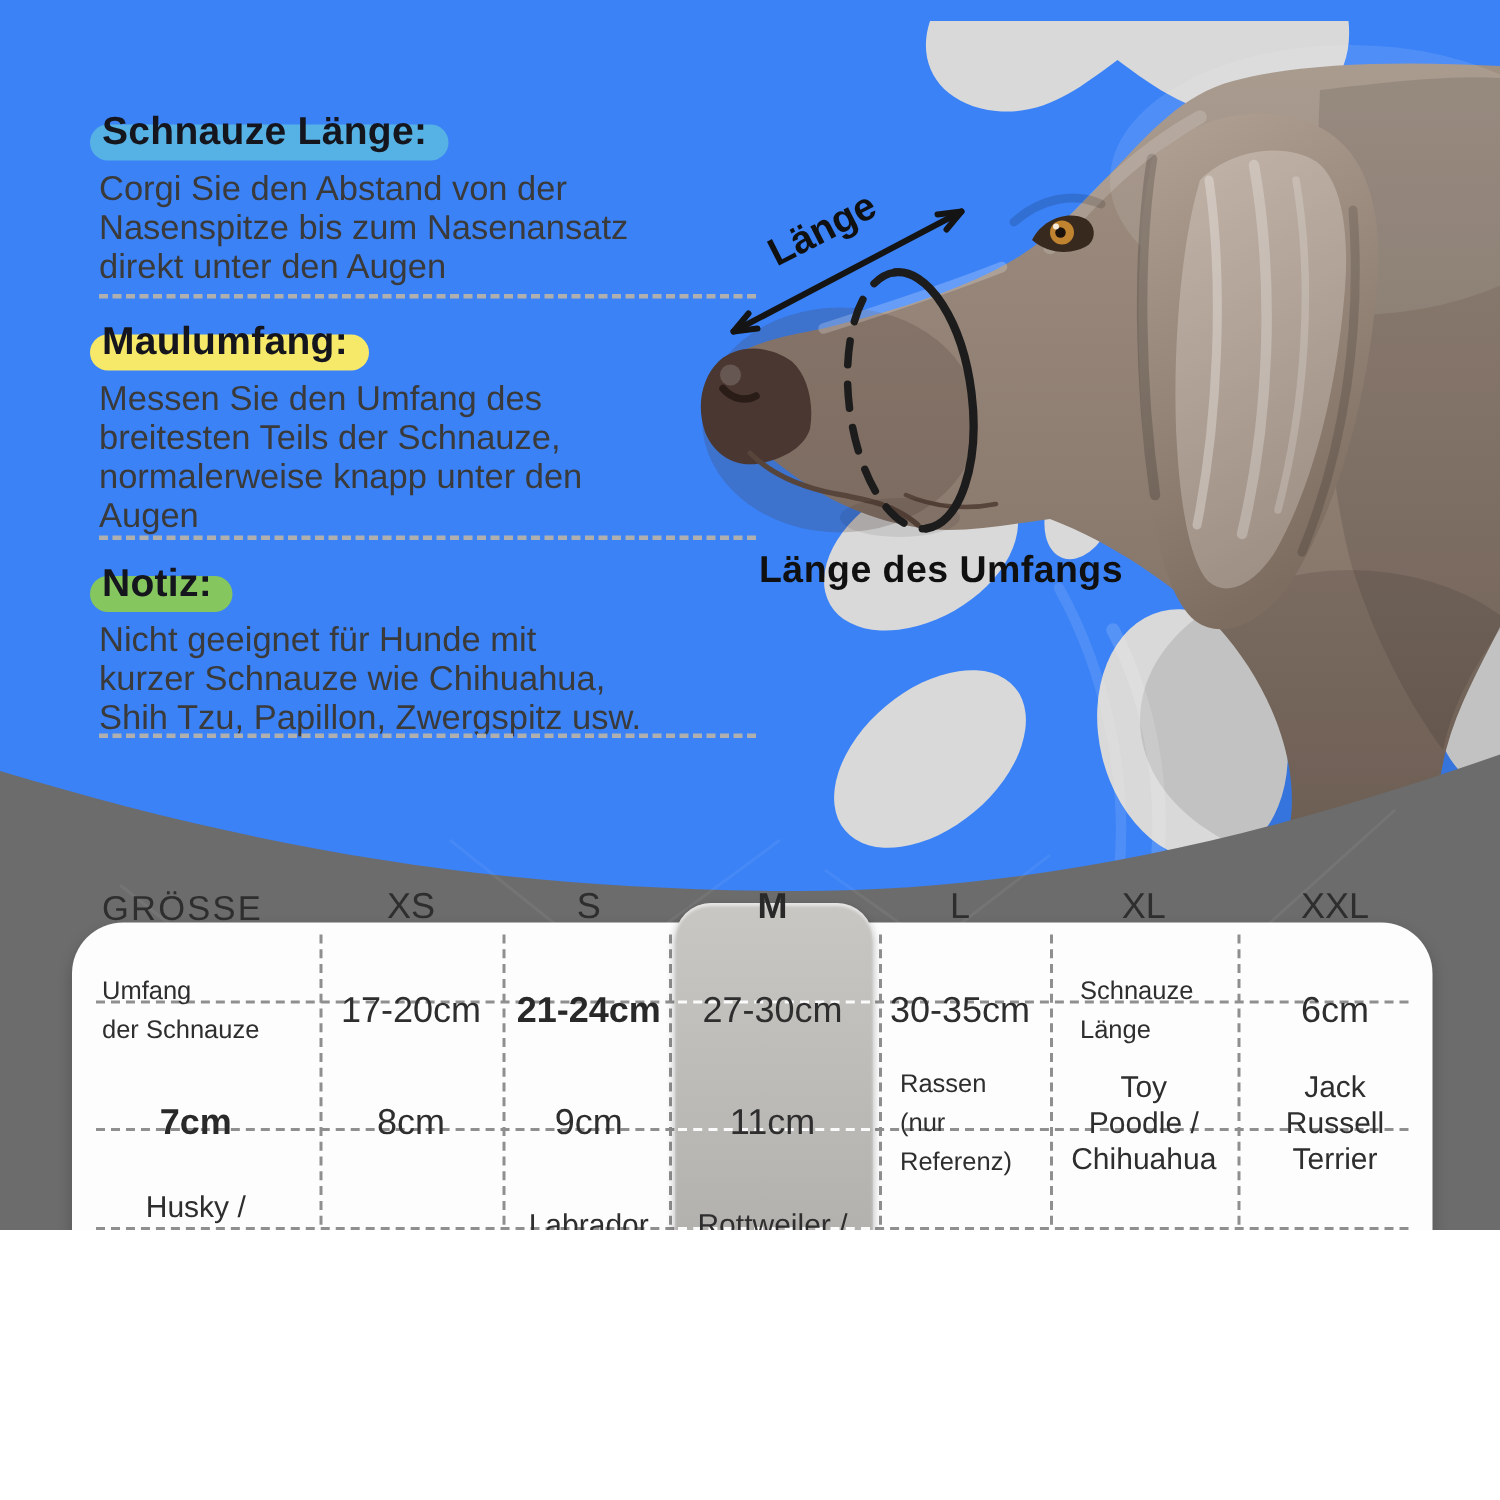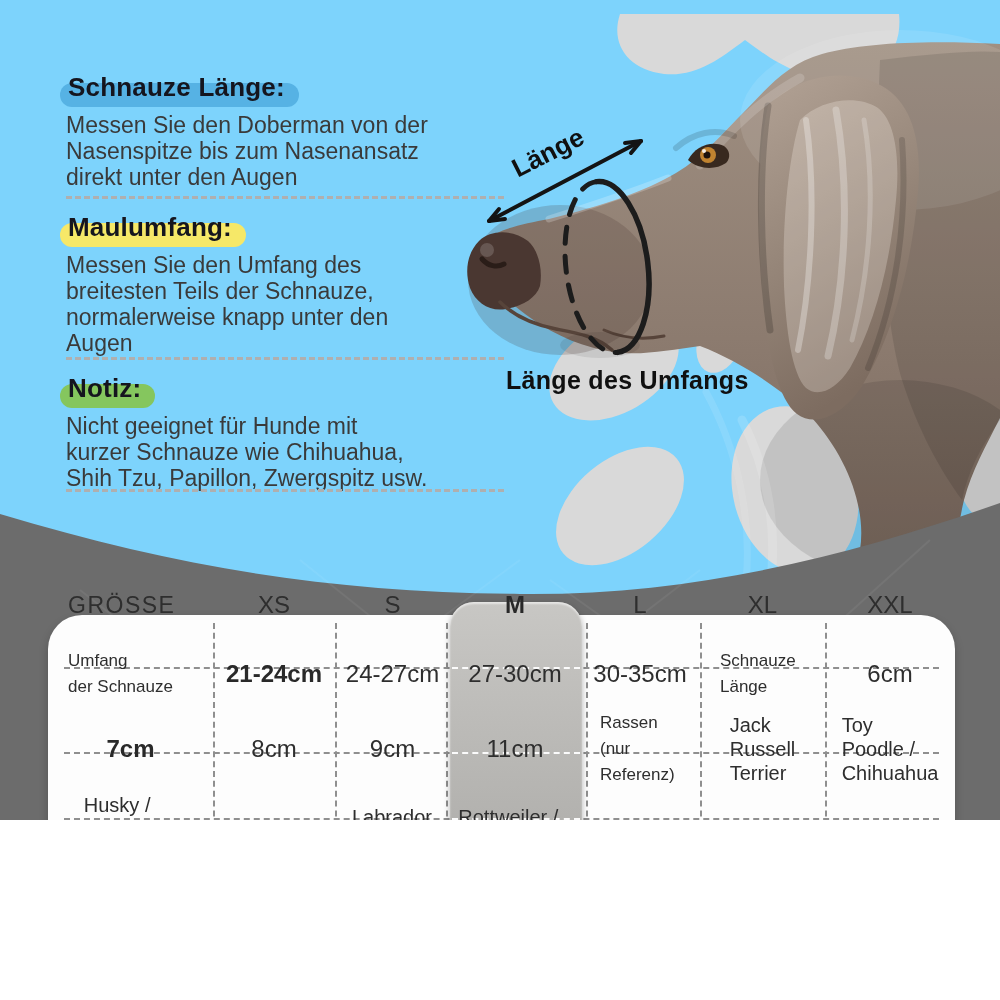--- a/index.html
+++ b/index.html
@@ -1,18 +1,18 @@
 <!DOCTYPE html>
 <html><head>
 <meta charset="utf-8">
 <title>Maulkorb Größentabelle</title>
 <style>
   html,body{margin:0;padding:0;background:#fff;}
   .canvas{
-    position:relative;width:1000px;height:820px;background:#7dd3fc;
+    position:relative;width:1000px;height:820px;background:#3b82f6;
     overflow:hidden;z-index:0;
     font-family:"Liberation Sans","DejaVu Sans",sans-serif;color:#2d2d2d;
   }
   .art{position:absolute;left:0;top:0;}
 
   
   .sec{position:absolute;left:66px;width:462px;}
   .sec h2{margin:0;font-size:26px;font-weight:700;color:#15151e;letter-spacing:.2px;}
   .hl{position:relative;display:inline-block;padding:0 2px;}
   .hl::before{content:"";position:absolute;left:-6px;right:-12px;top:11px;bottom:-4px;
@@ -34,21 +34,21 @@
     background:linear-gradient(180deg,#c8c7c4,#b2b1ae 65%,#a8a7a4);
     box-shadow:0 3px 6px rgba(0,0,0,.30), inset 0 2px 2px rgba(255,255,255,.55);}
   .vline{position:absolute;top:623px;height:302px;width:0;border-left:2px dashed #8f8f8f;}
   .v1{left:213px}.v2{left:335px}.v3{left:446px}.v4{left:586px}.v5{left:700px}.v6{left:825px}
   .hline{position:absolute;left:64px;width:875px;height:0;border-top:2px dashed #8f8f8f;}
   .hline-m{position:absolute;left:452px;width:128px;height:0;border-top:2px dashed #fbfbfb;}
   .h1{top:667px}.h2{top:752px}.h3{top:818px}
   .grid{position:absolute;left:48px;top:579px;width:907px;height:320px;display:grid;
     grid-template-columns:165px 122px 115px 130px 120px 125px 130px;
     grid-template-rows:52px 85px 66px 117px;}
-  .cell{display:flex;align-items:center;justify-content:center;
+  .cell{display:flex;align-items:center;justify-content:center;text-align:center;
     white-space:pre-line;font-size:24px;color:#2e2e2e;line-height:28px;}
   .cell.lab{justify-content:flex-start;text-align:left;padding-left:20px;font-size:17px;line-height:26px;}
   .cell.grosse{font-size:23px;letter-spacing:1.5px;}
   .cell.small{font-size:20px;line-height:24px;}
   .cell.m{font-weight:700;color:#292929;}
 </style>
 </head>
 <body>
 
 <div class="canvas">
@@ -145,21 +145,21 @@
         <path d="M420,1000 L930,540"></path>
         <path d="M300,560 L850,1000"></path>
         <path d="M80,590 L600,1000"></path>
         <path d="M550,580 L1000,900"></path>
       </g>
     </g>
   </svg>
 
   <div class="sec s1">
     <h2><span class="hl" style="--hl: #56b2e4;">Schnauze Länge:</span></h2>
-    <p>Messen Sie den Doberman von der
+    <p>Corgi Sie den Abstand von der
 Nasenspitze bis zum Nasenansatz
 direkt unter den Augen</p>
   </div>
   <div class="sep sep1"></div>
 
   <div class="sec s2">
     <h2><span class="hl" style="--hl: #f6e868;">Maulumfang:</span></h2>
     <p>Messen Sie den Umfang des
 breitesten Teils der Schnauze,
 normalerweise knapp unter den
@@ -197,41 +197,41 @@
     <div class="cell lab grosse">GRÖSSE</div>
     <div class="cell">XS</div>
     <div class="cell">S</div>
     <div class="cell m">M</div>
     <div class="cell">L</div>
     <div class="cell">XL</div>
     <div class="cell">XXL</div>
 
     <div class="cell lab">Umfang
 der Schnauze</div>
+    <div class="cell">17-20cm</div>
     <div class="cell m">21-24cm</div>
-    <div class="cell">24-27cm</div>
     <div class="cell">27-30cm</div>
     <div class="cell">30-35cm</div>
 
     <div class="cell lab">Schnauze
 Länge</div>
     <div class="cell">6cm</div>
     <div class="cell m">7cm</div>
     <div class="cell">8cm</div>
     <div class="cell">9cm</div>
     <div class="cell">11cm</div>
 
     <div class="cell lab">Rassen
 (nur Referenz)</div>
+    <div class="cell small">Toy
+Poodle /
+Chihuahua</div>
     <div class="cell small">Jack
 Russell
 Terrier</div>
-    <div class="cell small">Toy
-Poodle /
-Chihuahua</div>
     <div class="cell small">Husky /
 Border
 Collie /
 Doberman</div>
     <div class="cell small m">Corgi</div>
     <div class="cell small">Labrador
 / Golden
 Retriever</div>
     <div class="cell small">Rottweiler /
 Deutscher

